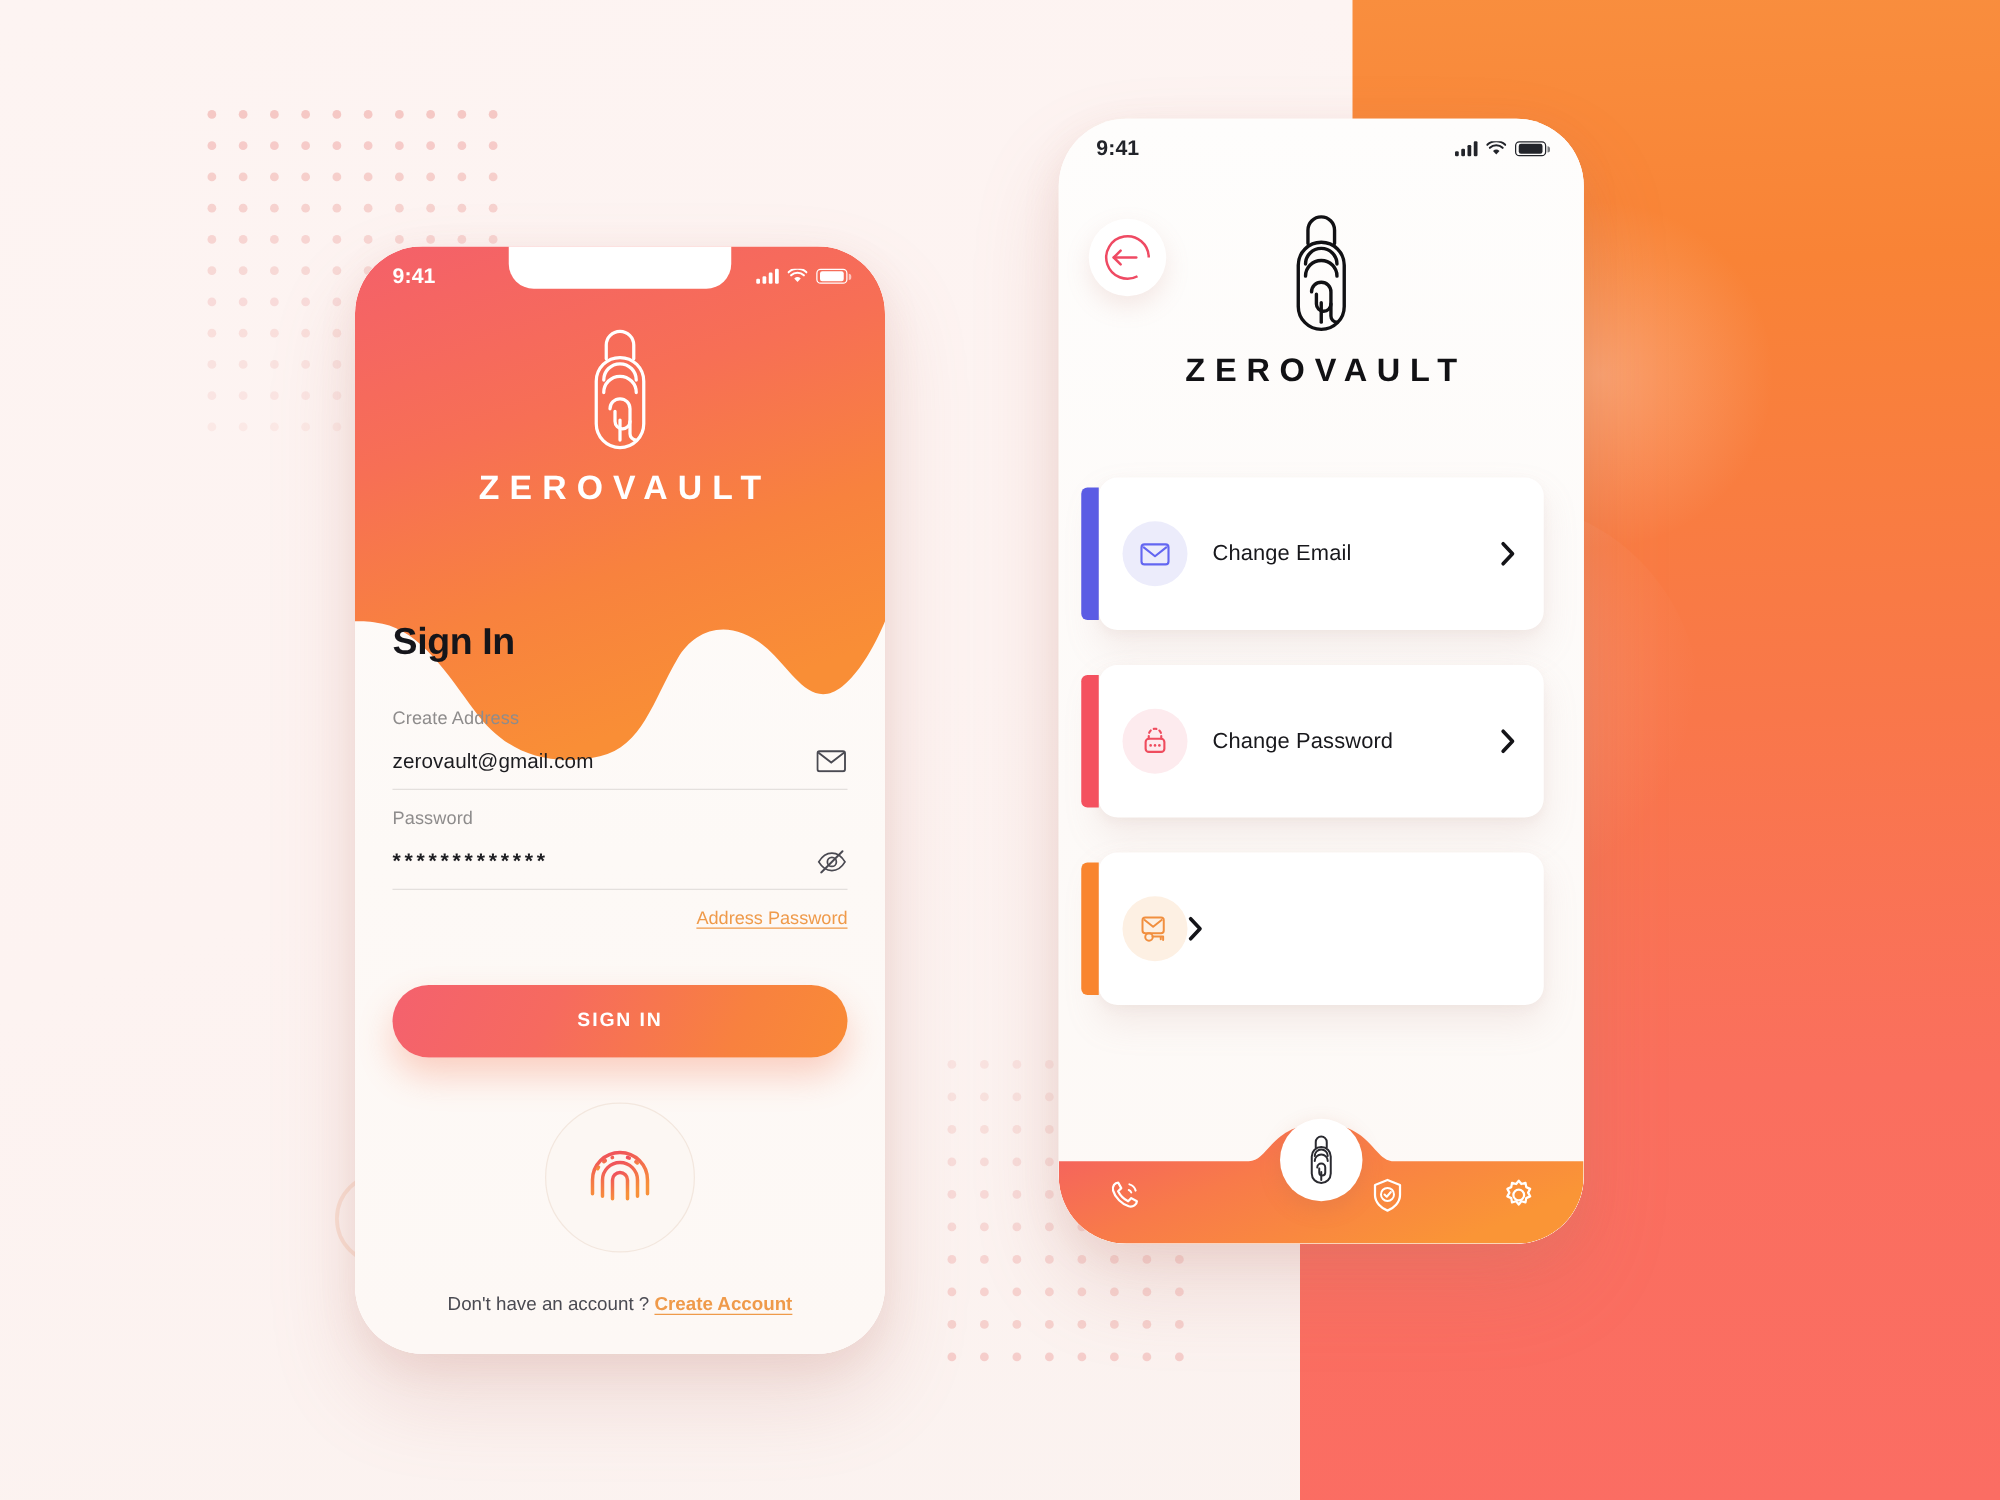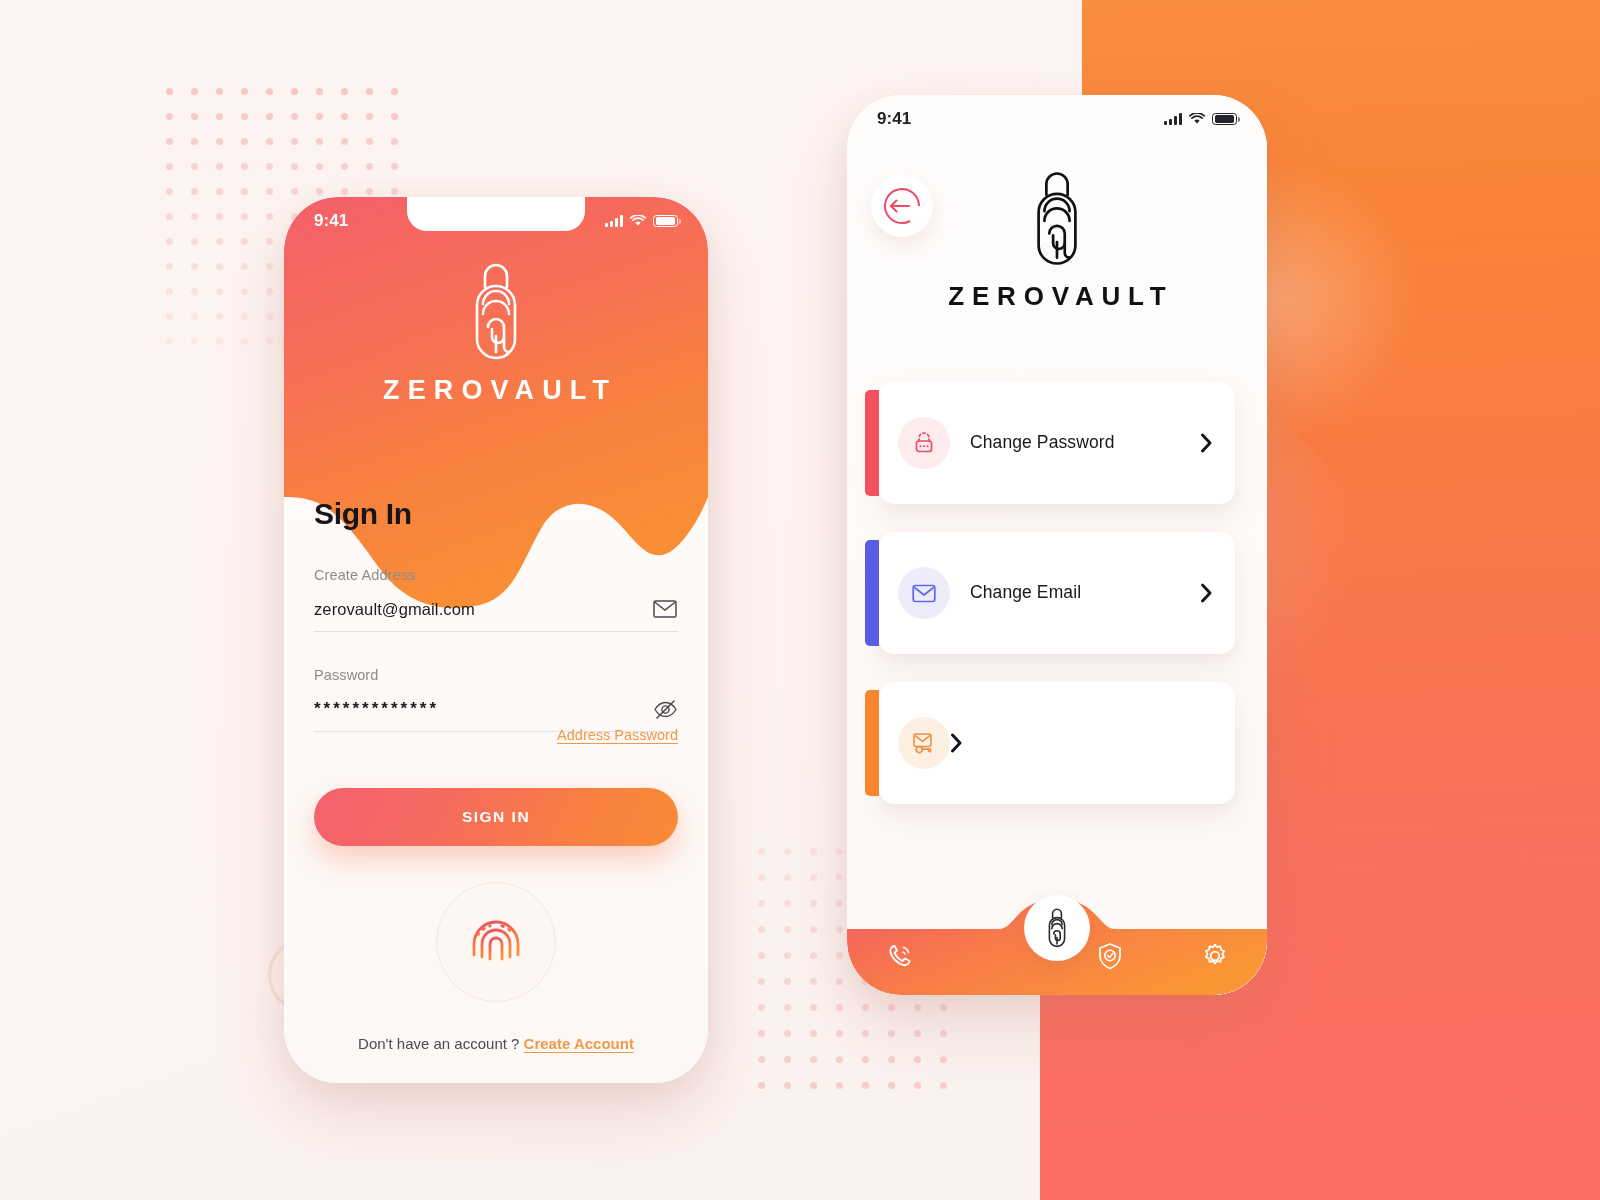--- a/index.html
+++ b/index.html
@@ -462,21 +462,21 @@
             <div class="field-value">zerovault@gmail.com</div>
             <span class="field-icon">
               <svg width="24" height="18" viewBox="0 0 24 18">
                 <rect x="1" y="1" width="22" height="16" rx="1.6" fill="none" stroke="#4a4a52" stroke-width="1.5"></rect>
                 <path d="M1.6 2 L12 10 L22.4 2" fill="none" stroke="#4a4a52" stroke-width="1.5"></path>
               </svg>
             </span>
           </div>
         </div>
 
-        <div class="field" style="top:470px;">
+        <div class="field" style="top:450px;">
           <div class="field-label">Password</div>
           <div class="field-row">
             <div class="field-value mask">*************</div>
             <span class="field-icon">
               <svg width="25" height="20" viewBox="0 0 25 20">
                 <path d="M2 10.5 C5 5.5 9 3.5 12.5 3.5 C16 3.5 20 5.5 23 10.5 C20 15.5 16 17.5 12.5 17.5 C9 17.5 5 15.5 2 10.5 Z" fill="none" stroke="#4a4a52" stroke-width="1.4"></path>
                 <circle cx="12.5" cy="10.5" r="3.6" fill="none" stroke="#4a4a52" stroke-width="1.4"></circle>
                 <path d="M4 19 L21 2" stroke="#4a4a52" stroke-width="1.6" stroke-linecap="round"></path>
               </svg>
             </span>
@@ -565,47 +565,47 @@
           </g>
         </svg>
         <div class="wordmark" style="color:#111114; margin-top:8px; font-size:26px;">
           <span>ZEROVAULT</span>
         </div>
       </div>
 
       <div class="cards">
 
         <div class="card">
+          <div class="accent" style="background:#5b5ce4"></div>
+          <div class="cicon" style="background:#ececfb">
+            <svg width="24" height="19" viewBox="0 0 24 19">
+              <rect x="1.2" y="1.5" width="21.6" height="16" rx="2.4" fill="none" stroke="#6366f1" stroke-width="1.7"></rect>
+              <path d="M2.5 3.5 L12 11 L21.5 3.5" fill="none" stroke="#6366f1" stroke-width="1.7" stroke-linejoin="round"></path>
+            </svg>
+          </div>
+          <div class="ctext">Change Email</div>
+          <div class="chev">
+            <svg width="13" height="20" viewBox="0 0 13 20">
+              <path d="M2.5 2 L10 10 L2.5 18" fill="none" stroke="#141418" stroke-width="2.9" stroke-linecap="round" stroke-linejoin="round"></path>
+            </svg>
+          </div>
+        </div>
+
+        <div class="card">
           <div class="accent" style="background:#f4515f"></div>
           <div class="cicon" style="background:#fdebee">
             <svg width="26" height="26" viewBox="0 0 26 26">
               <path d="M8 11 V8 a5 5 0 0 1 10 0 V11" fill="none" stroke="#ef4c5e" stroke-width="1.7" stroke-linecap="round" stroke-dasharray="2.2 2.6"></path>
               <rect x="5.5" y="11" width="15" height="10.5" rx="2.6" fill="none" stroke="#ef4c5e" stroke-width="1.7"></rect>
               <circle cx="9.5" cy="16.3" r="1.05" fill="#ef4c5e"></circle>
               <circle cx="13" cy="16.3" r="1.05" fill="#ef4c5e"></circle>
               <circle cx="16.5" cy="16.3" r="1.05" fill="#ef4c5e"></circle>
             </svg>
           </div>
           <div class="ctext">Change Password</div>
-          <div class="chev">
-            <svg width="13" height="20" viewBox="0 0 13 20">
-              <path d="M2.5 2 L10 10 L2.5 18" fill="none" stroke="#141418" stroke-width="2.9" stroke-linecap="round" stroke-linejoin="round"></path>
-            </svg>
-          </div>
-        </div>
-
-        <div class="card">
-          <div class="accent" style="background:#5b5ce4"></div>
-          <div class="cicon" style="background:#ececfb">
-            <svg width="24" height="19" viewBox="0 0 24 19">
-              <rect x="1.2" y="1.5" width="21.6" height="16" rx="2.4" fill="none" stroke="#6366f1" stroke-width="1.7"></rect>
-              <path d="M2.5 3.5 L12 11 L21.5 3.5" fill="none" stroke="#6366f1" stroke-width="1.7" stroke-linejoin="round"></path>
-            </svg>
-          </div>
-          <div class="ctext">Change Email</div>
           <div class="chev">
             <svg width="13" height="20" viewBox="0 0 13 20">
               <path d="M2.5 2 L10 10 L2.5 18" fill="none" stroke="#141418" stroke-width="2.9" stroke-linecap="round" stroke-linejoin="round"></path>
             </svg>
           </div>
         </div>
 
         <div class="card">
           <div class="accent" style="background:#f9852f"></div>
           <div class="cicon" style="background:#fdf0e3">

